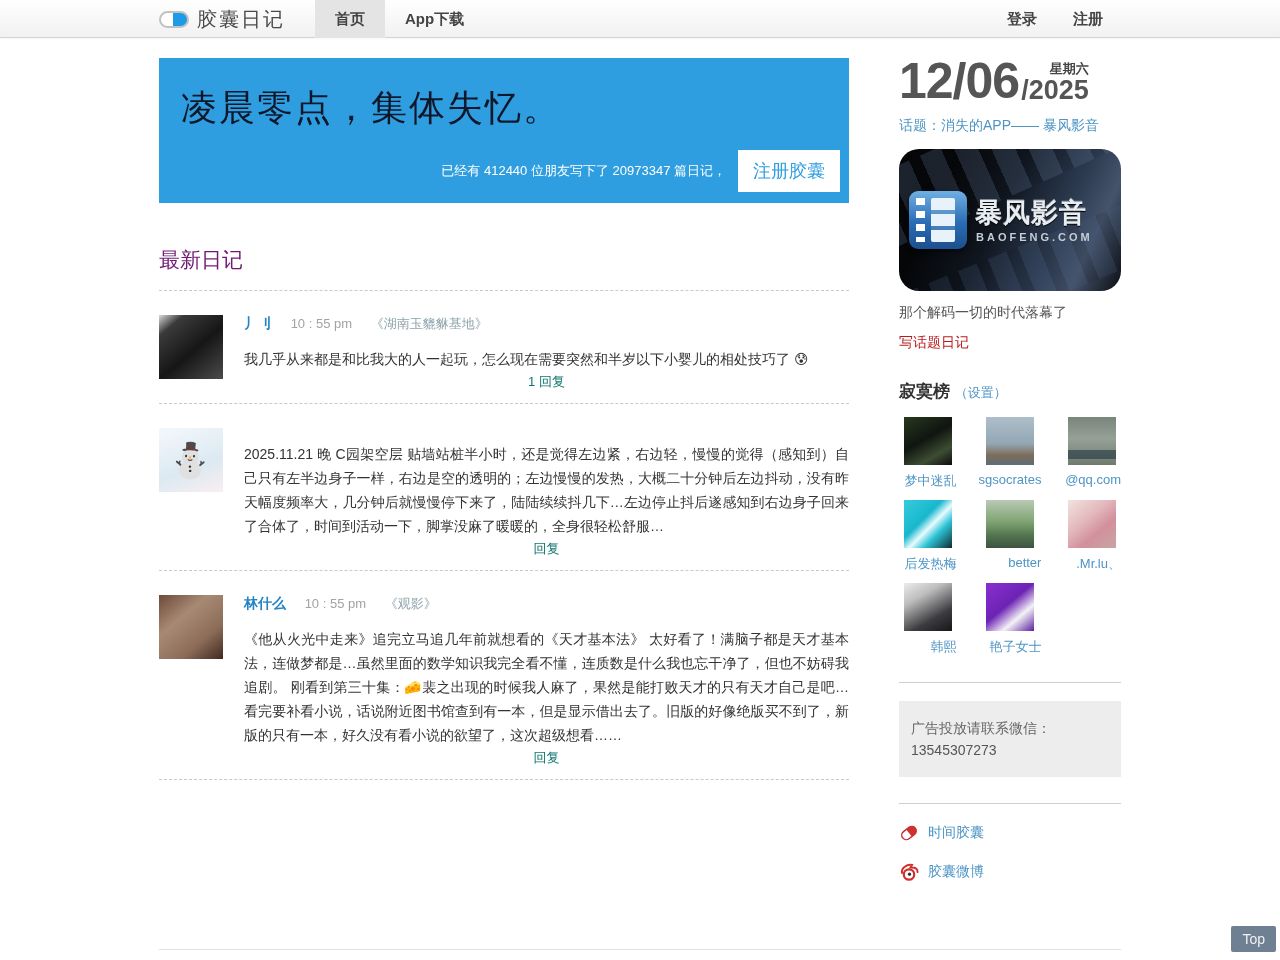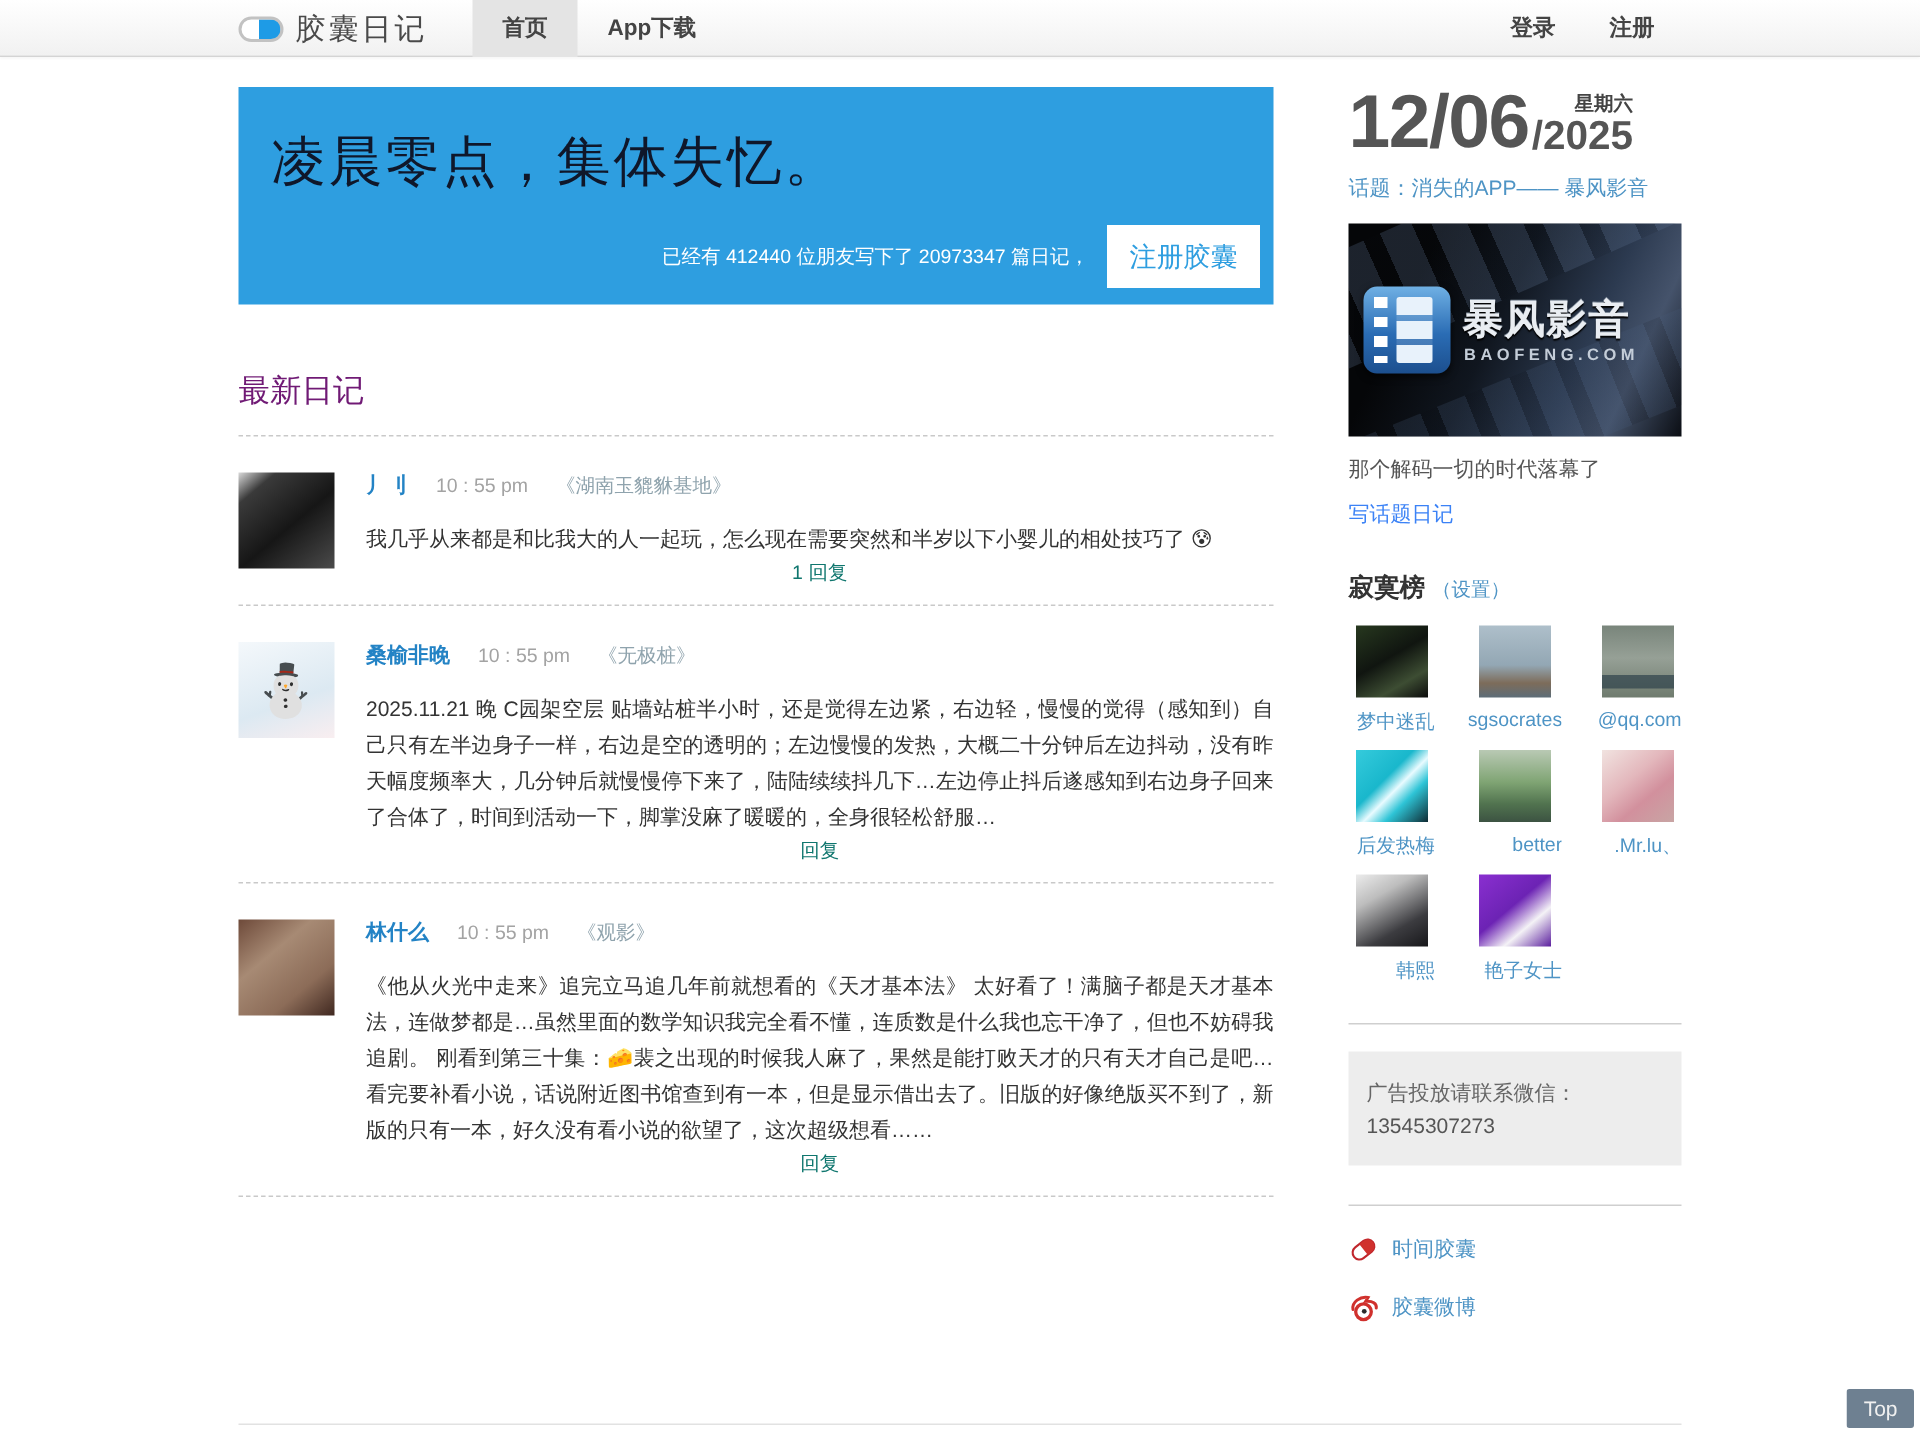--- a/index.html
+++ b/index.html
@@ -46,30 +46,30 @@
   .av2 { background:linear-gradient(160deg,#f4f8fb,#dce9f2 60%,#f9eef0); display:flex; align-items:center; justify-content:center; font-size:34px; }
   .av3 { background:linear-gradient(140deg,#6e4a3a 0%,#a78a74 35%,#8c6c58 70%,#402820 100%); }
 
   
   .date-block { margin-top:22px; display:flex; align-items:flex-end; color:#555; }
   .date-day { font-size:50px; font-weight:bold; line-height:0.82; letter-spacing:-1px; }
   .date-col { display:flex; flex-direction:column; align-items:flex-end; margin-left:2px; }
   .date-weekday { font-size:13px; color:#444; font-weight:bold; }
   .date-year { font-size:27px; font-weight:bold; line-height:0.9; }
   .topic-link { display:block; margin-top:15px; font-size:14px; line-height:1.25; color:#4e94c5; text-decoration:none; cursor:pointer; }
-  .topic-img { margin-top:14px; width:222px; height:142px; position:relative; overflow:hidden; background:linear-gradient(115deg,#050608 22%,#10161f 45%,#2c3a50 68%,#45536b 82%,#0b0e14 100%); }
+  .topic-img { margin-top:14px; width:222px; height:142px; position:relative; overflow:hidden; background:linear-gradient(115deg,#050608 22%,#10161f 45%,#2c3a50 68%,#45536b 82%,#0b0e14 100%);border-radius:20px; }
   .topic-img::before { content:""; position:absolute; width:320px; height:74px; left:-40px; top:-34px; transform:rotate(-24deg); background:repeating-linear-gradient(90deg, rgba(90,110,140,.55) 0 22px, rgba(10,14,20,.2) 22px 34px); opacity:.5; }
   .topic-img::after { content:""; position:absolute; width:320px; height:60px; left:-60px; bottom:-26px; transform:rotate(-22deg); background:repeating-linear-gradient(90deg, rgba(70,90,120,.5) 0 20px, rgba(8,10,16,.25) 20px 32px); opacity:.45; }
   .film-icon { position:absolute; left:10px; top:42px; width:58px; height:58px; border-radius:9px; background:linear-gradient(180deg,#6fb0e4 0%,#2a6cb4 55%,#1c4f8e 100%); box-shadow:0 2px 5px rgba(0,0,0,.6); z-index:2; }
   .film-icon::before, .film-icon::after { content:""; position:absolute; top:7px; bottom:7px; width:9px; background:repeating-linear-gradient(#ffffff 0 7px, rgba(0,0,0,0) 7px 13px); }
   .film-icon::before { left:7px; } .film-icon::after { left:22px; width:24px; background:repeating-linear-gradient(#e8f2fb 0 12px, rgba(255,255,255,.15) 12px 16px); border-radius:2px; }
   .topic-img-title { position:absolute; left:76px; top:46px; z-index:2; font-size:27px; font-weight:bold; color:#e9edf2; text-shadow:0 1px 1px #000, 0 -1px 0 #7f8b99; letter-spacing:1px; }
   .topic-img-sub { position:absolute; left:77px; top:82px; z-index:2; font-size:11px; color:#c4cdd8; letter-spacing:3px; font-weight:bold; }
   .topic-caption { margin-top:13px; font-size:14px; color:#555; }
-  .write-topic { display:block; margin-top:12px; font-size:14px; color:#3b82f6; text-decoration:none; cursor:pointer; }
+  .write-topic { display:block; margin-top:12px; font-size:14px; color:#b91c1c; text-decoration:none; cursor:pointer; }
 
   .lonely-head { margin-top:28px; font-size:17px; color:#333; }
   .lonely-settings { font-size:13px; color:#4e94c5; font-weight:normal; cursor:pointer; }
   .lonely-grid { margin-top:14px; display:grid; grid-template-columns:repeat(3,1fr); column-gap:22px; row-gap:10px; }
   .lonely-user { text-align:right; }
   .lonely-avatar { width:48px; height:48px; margin:0 auto; cursor:pointer; position:relative; }
   .lonely-name { display:block; margin-top:7px; font-size:13px; color:#4e94c5; white-space:nowrap; overflow:hidden; text-decoration:none; cursor:pointer; }
   .u0 { background:linear-gradient(150deg,#27381f 0%,#101510 45%,#3d4d33 75%,#0c0c0c 100%); }
   .u1 { background:linear-gradient(#aebfca 0%,#93a7b4 55%,#7d6c5a 80%,#5d6d78 100%); }
   .u2 { background:linear-gradient(#79857b 0%,#96a096 45%,#6f7b6e 100%); }
@@ -134,25 +134,20 @@
           <div class="entry-content">我几乎从来都是和比我大的人一起玩，怎么现在需要突然和半岁以下小婴儿的相处技巧了 😰</div>
           <a class="entry-reply">1 回复</a>
         </div>
       </div>
 
       <div class="entry">
         <div class="entry-avatar av2">
             <span>⛄</span>
           </div>
         <div class="entry-body">
-          <div class="entry-head">
-            <span class="entry-user">桑榆非晚</span>
-            <span class="entry-time">10 : 55 pm</span>
-            <span class="entry-book">《无极桩》</span>
-          </div>
           <div class="entry-content">2025.11.21 晚 C园架空层 贴墙站桩半小时，还是觉得左边紧，右边轻，慢慢的觉得（感知到）自己只有左半边身子一样，右边是空的透明的；左边慢慢的发热，大概二十分钟后左边抖动，没有昨天幅度频率大，几分钟后就慢慢停下来了，陆陆续续抖几下…左边停止抖后遂感知到右边身子回来了合体了，时间到活动一下，脚掌没麻了暖暖的，全身很轻松舒服…</div>
           <a class="entry-reply">回复</a>
         </div>
       </div>
 
       <div class="entry">
         <div class="entry-avatar av3"></div>
         <div class="entry-body">
           <div class="entry-head">
             <span class="entry-user">林什么</span>

